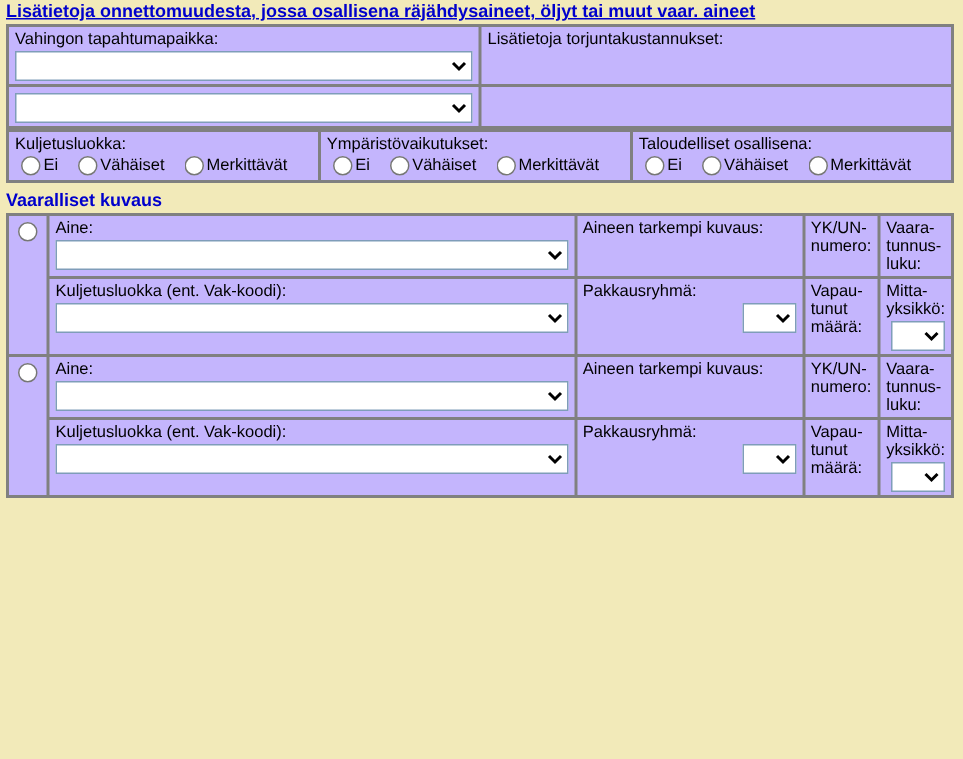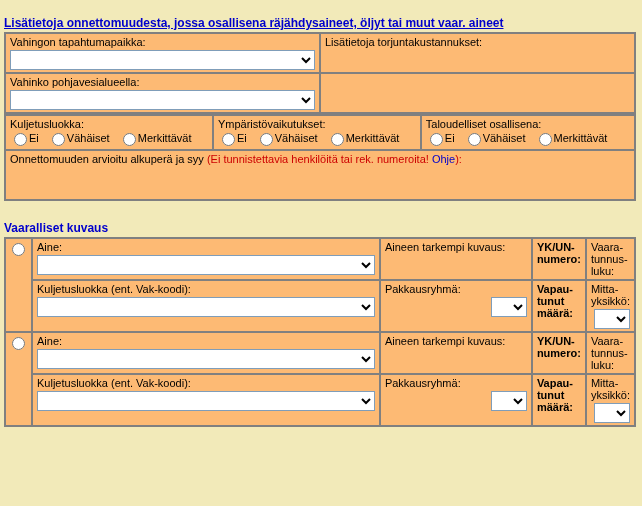--- a/index.html
+++ b/index.html
@@ -8,34 +8,34 @@
     padding: 0;
     font-family: Arial, sans-serif;
     font-size: 11px;
     background: #f2eab9;
     width: 642px;
   }
   .section-title {
     color: #0000cc;
     font-weight: bold;
     font-size: 12px;
-    padding: 16px 4px 2px 4px;
+    padding: 0 4px 2px 4px;
   }
   .section-title.underline {
     text-decoration: underline;
   }
   table.form {
     width: 632px;
     margin: 0 4px 4px 4px;
     border-collapse: separate;
     border-spacing: 2px;
     background: #808080;
   }
   table.form td {
-    background: #fdba74;
+    background: #c4b5fd;
     padding: 2px 4px;
     vertical-align: top;
     margin-top: 10px;
   }
   .label {
     color: #000;
     font-size: 11px;
     display: block;
   }
   .radio-row {
@@ -64,42 +64,41 @@
     border: 1px solid #7f9db9;
     background: #fff;
     margin-top: 2px;
   }
   .tall-cell { height: 48px; }
   .haz-row input[type=radio] {
     margin: 2px;
   }
   .col-radio { width: 14px; }
   .col-mid { width: 150px; }
-  .col-ykun { width: 48px; font-weight: bold; }
+  .col-ykun { width: 48px; }
   .col-vaara { width: 28px; }
 </style>
 </head>
 <body>
 
 <div class="section-title underline">Lisätietoja onnettomuudesta, jossa osallisena räjähdysaineet, öljyt tai muut vaar. aineet</div>
 
 <table class="form">
   <tbody>
       <tr>
     <td style="width:50%">
       <span class="label">Vahingon tapahtumapaikka:</span>
       <select class="dd"></select>
     </td>
     <td style="width:50%">
       <span class="label">Lisätietoja torjuntakustannukset:</span>
     </td>
   </tr>
   <tr>
     <td>
-      <span class="label">Vahinko pohjavesialueella:</span>
       <select class="dd"></select>
     </td>
     <td></td>
   </tr>
 </tbody>
   </table>
 
 <table class="form" style="margin-top:-4px">
   <tbody>
       <tr>
@@ -121,26 +120,20 @@
     </td>
     <td style="width:34%">
       <span class="label">Taloudelliset osallisena:</span>
       <div class="radio-row">
         <label><input type="radio" name="ta" style=""><span>Ei</span></label>
         <label><input type="radio" name="ta" style=""><span>Vähäiset</span></label>
         <label><input type="radio" name="ta" style=""><span>Merkittävät</span></label>
       </div>
     </td>
   </tr>
-  <tr>
-    <td colspan="3" class="tall-cell">
-      <span>Onnettomuuden arvioitu alkuperä ja syy</span>
-      <span class="red-note">(Ei tunnistettavia henkilöitä tai rek. numeroita! </span><span class="blue-link">Ohje</span><span class="red-note">):</span>
-    </td>
-  </tr>
 </tbody>
   </table>
 
 <div class="section-title">Vaaralliset kuvaus</div>
 
 <table class="form">
 
   <tbody>
       <tr class="haz-row">
     <td class="col-radio" rowspan="2">

